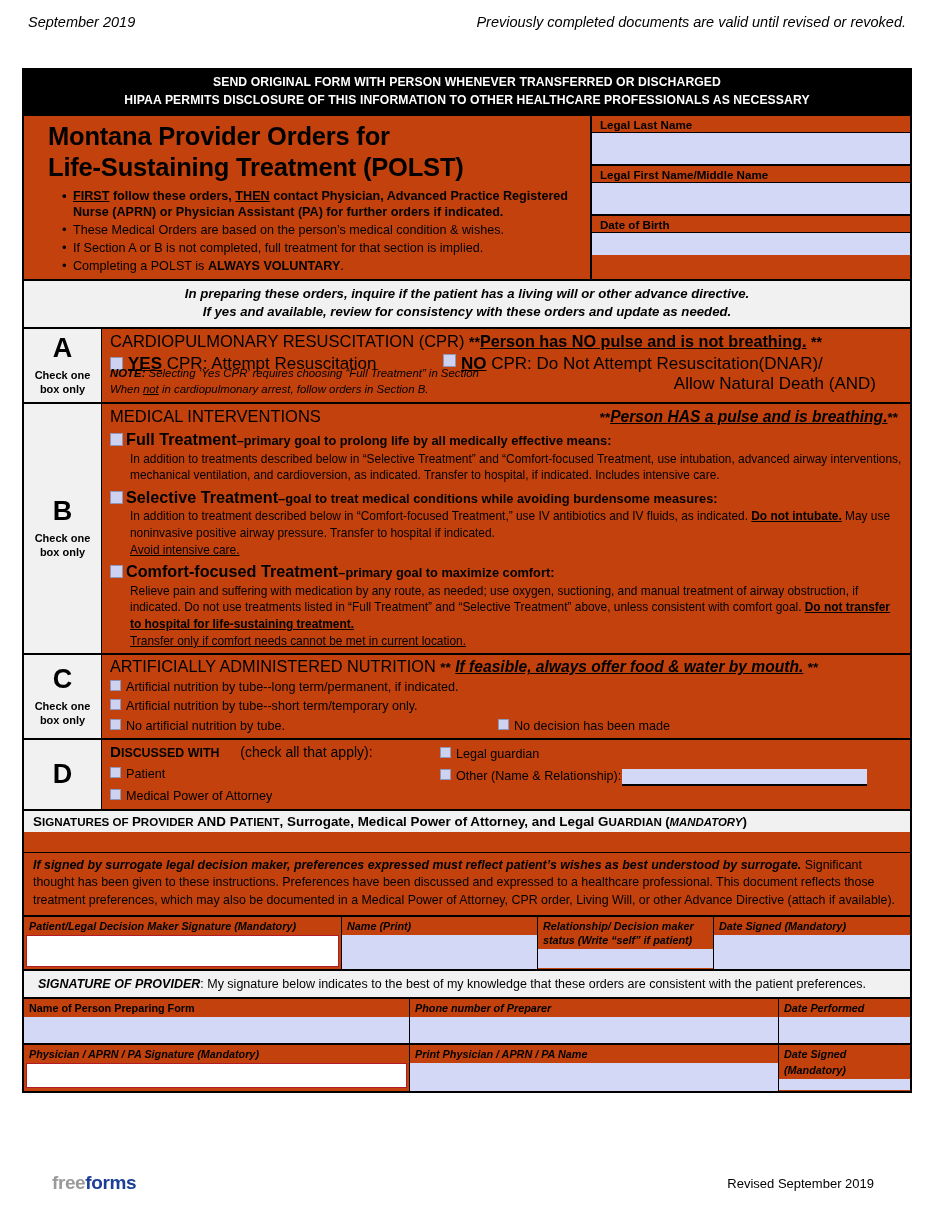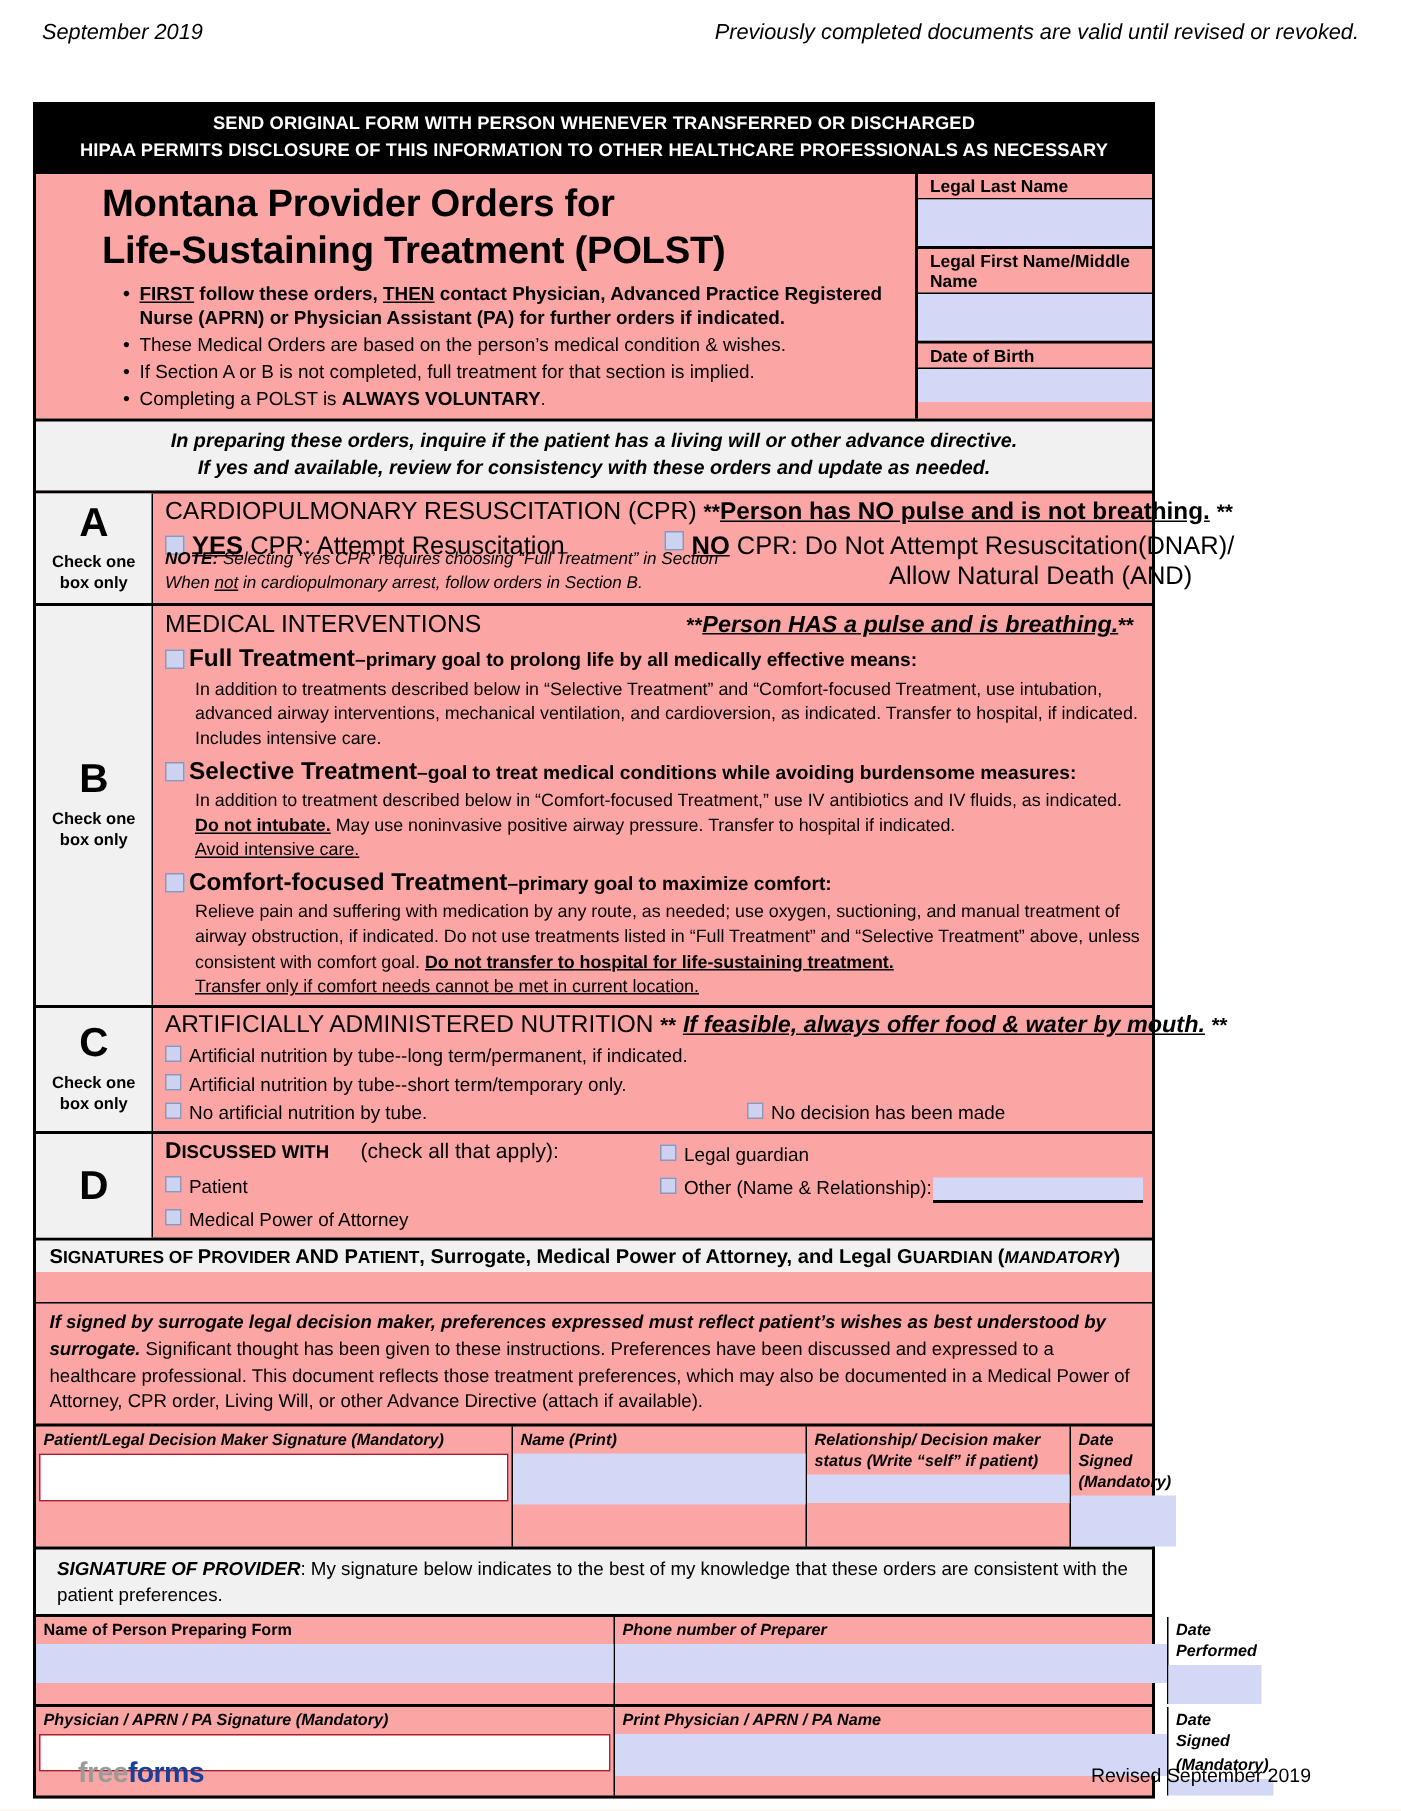--- a/index.html
+++ b/index.html
@@ -31,39 +31,39 @@
     align-items: flex-start;
     font-style: italic;
     font-size: 14.5px;
   }
   .topmeta .right { font-size: 14.5px; }
 
   
   .formwrap {
     position: absolute;
     top: 68px; left: 22px;
-    width: 748px;
+    width: 890px;
     border: 2.5px solid #000;
     box-sizing: border-box;
-    background: #fca5a5;
+    background: #c2410c;
   }
 
   .banner {
     background: #000;
     color: #fff;
     text-align: center;
     font-weight: bold;
     font-size: 12.2px;
     letter-spacing: .1px;
     padding: 4px 6px 5px 6px;
     line-height: 1.45;
   }
 
   
-  .titlerow { display: flex; border-top: 2.5px solid #000; padding-left: 20px; }
+  .titlerow { display: flex; border-top: 2.5px solid #000; }
   .titleleft {
     flex: 0 0 568px;
     padding: 5px 8px 4px 24px;
     box-sizing: border-box;
     border-right: 2px solid #000;
   }
   .bigtitle {
     font-size: 25.5px;
     font-weight: bold;
     line-height: 1.22;

